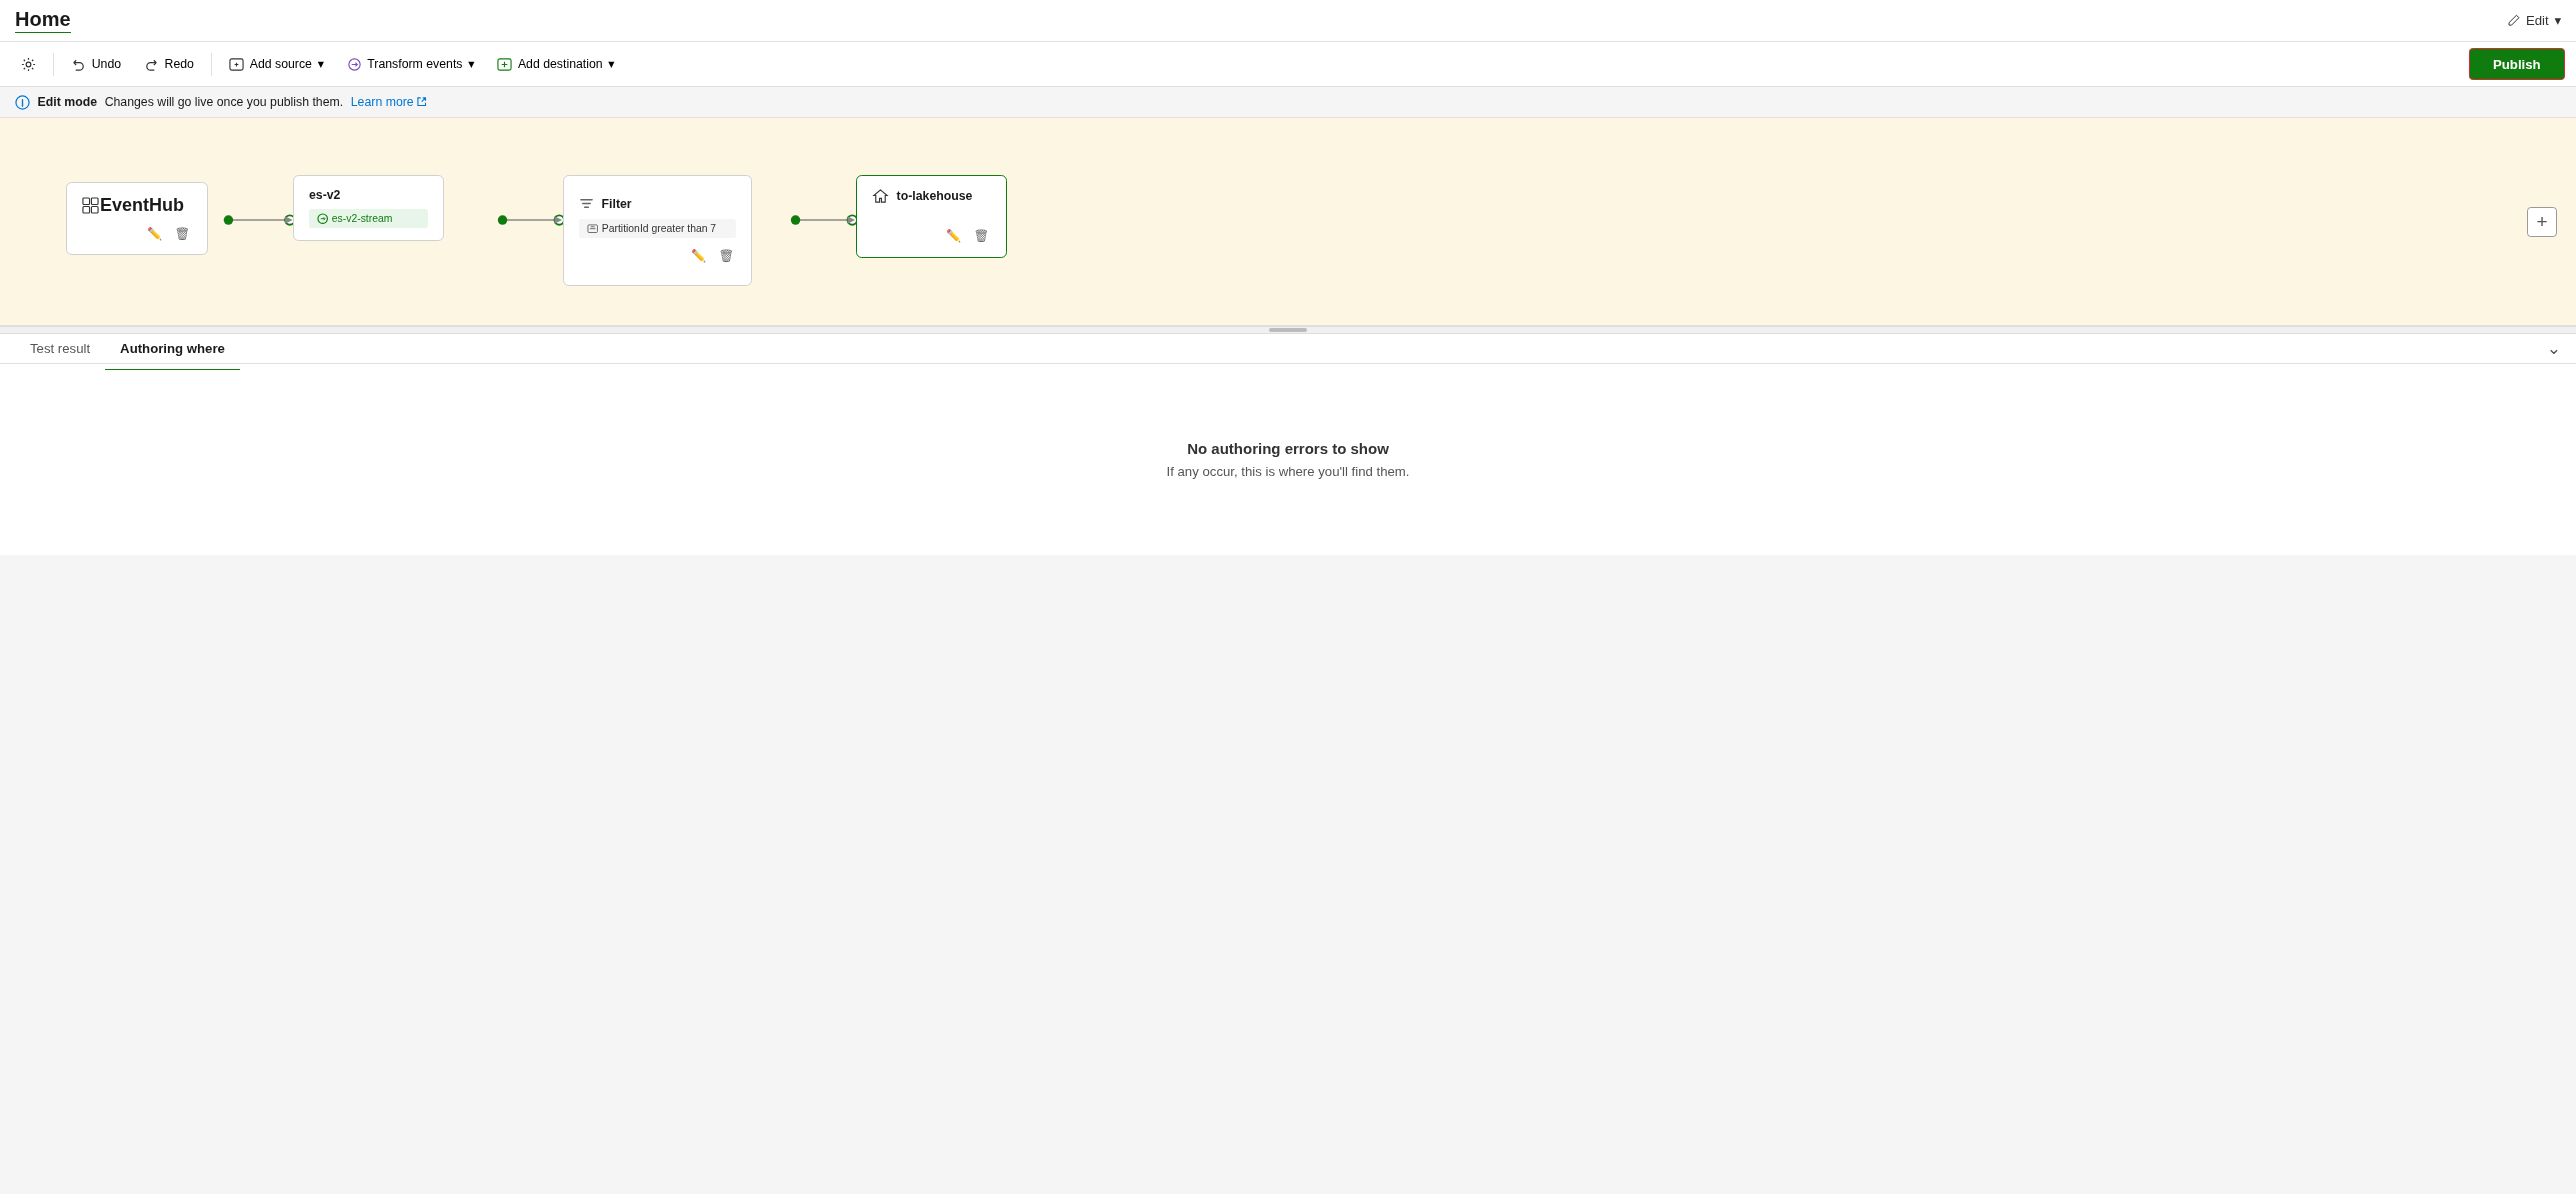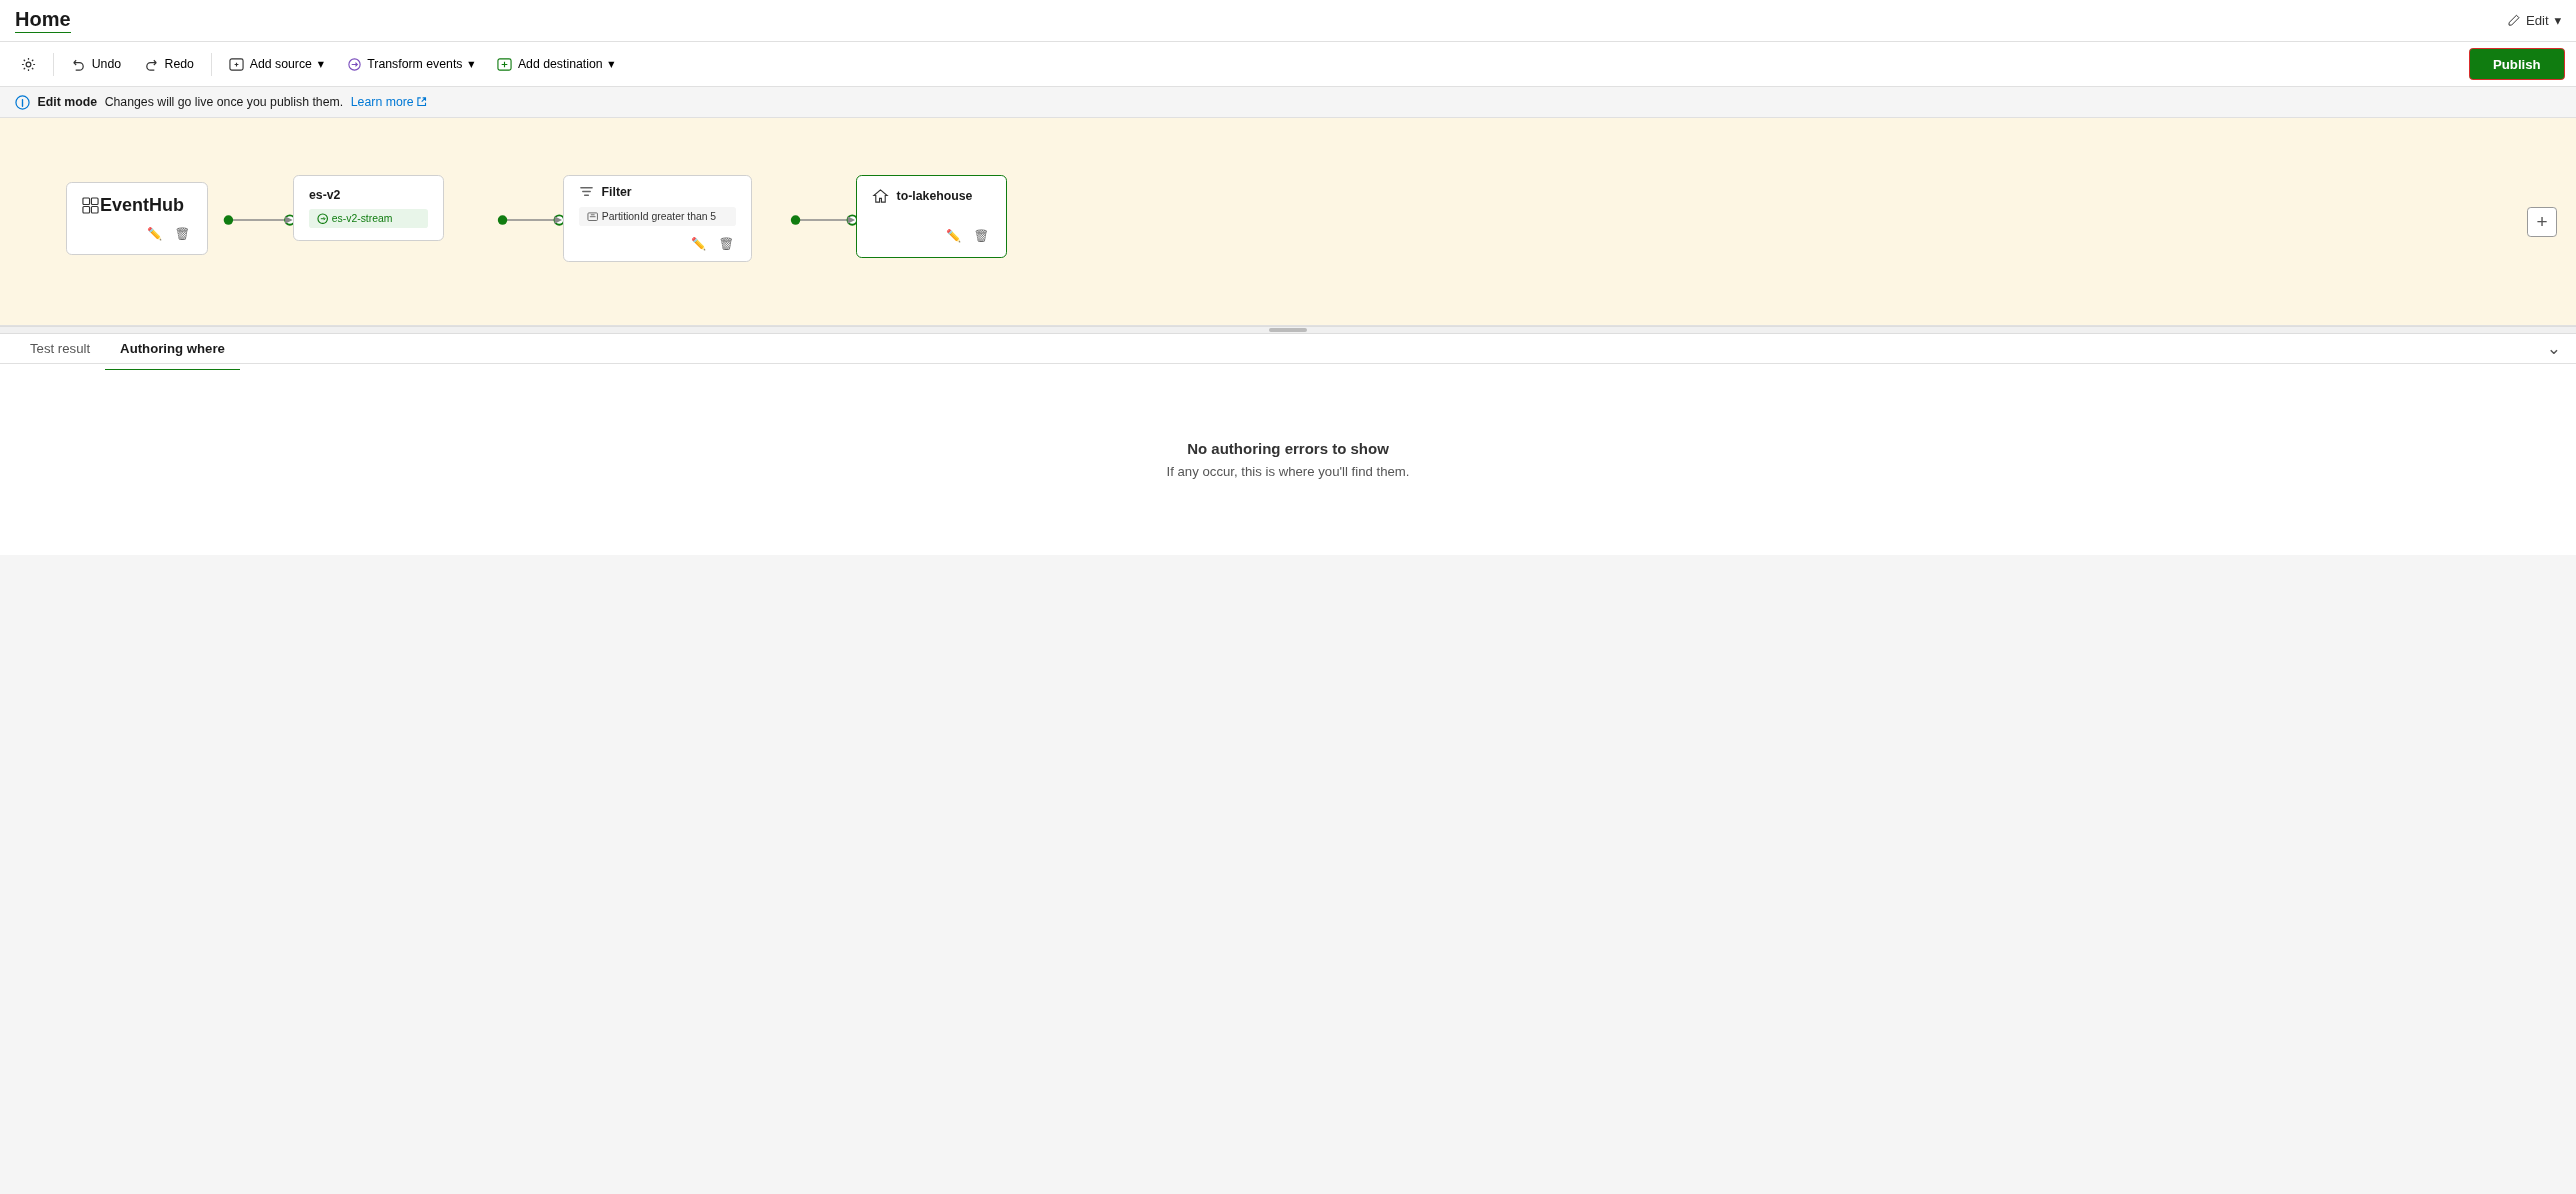--- a/index.html
+++ b/index.html
@@ -340,34 +340,34 @@
     </div>
     <div style="background:#e8f5e9; border-radius:2.8px; padding:3.8px 7.6px; margin-top:7.6px; font-size:10.4px; color:#107c10; display:flex; align-items:center; gap:3.8px;">
       <svg width="11.4" height="11.4" viewBox="0 0 12 12" fill="none">
         <circle cx="6" cy="6" r="5" stroke="#107c10" stroke-width="1.2"></circle>
         <path d="M4 6h4M7 4.5L8.5 6 7 7.5" stroke="#107c10" stroke-width="1"></path>
       </svg>
       <span>es-v2-stream</span>
     </div>
   </div>
 
-  <div style="position:absolute; left:563px; top:57px; background:#fff; border:0.9px solid #d0d0d0; border-radius:5.7px; padding:8px 15px; min-width:189px;">
+  <div style="position:absolute; left:563px; top:57px; background:#fff; border:0.9px solid #d0d0d0; border-radius:5.7px; padding:20px 15px; min-width:189px;">
     <div style="display:flex; align-items:center; gap:7.6px; font-size:12.3px; font-weight:600;">
       <svg width="15" height="15" viewBox="0 0 16 16" fill="none">
         <path d="M2 4h12M4 8h8M6 12h4" stroke="#666" stroke-width="1.5" stroke-linecap="round"></path>
       </svg>
       <span>Filter</span>
     </div>
     <div style="background:#f5f5f5; border-radius:2.8px; padding:3.8px 7.6px; margin-top:7.6px; font-size:10.4px; color:#333; display:flex; align-items:center; gap:3.8px;">
       <svg width="11.4" height="11.4" viewBox="0 0 12 12" fill="none">
         <rect x="1" y="2" width="10" height="8" rx="1" stroke="#666" stroke-width="1"></rect>
         <line x1="4" y1="4" x2="8" y2="4" stroke="#666" stroke-width="1"></line>
         <line x1="3" y1="6" x2="9" y2="6" stroke="#666" stroke-width="1"></line>
       </svg>
-      <span>PartitionId greater than 5</span>
+      <span>PartitionId greater than 7</span>
     </div>
     <div style="display:flex; gap:7.6px; margin-top:9.5px; justify-content:flex-end;">
       <button class="node-action-btn">✏️</button>
       <button class="node-action-btn">🗑</button>
     </div>
   </div>
 
   <div style="position:absolute; left:856px; top:57px; background:#fff; border:1.9px solid #107c10; border-radius:5.7px; padding:11.4px 15px; min-width:151px;">
     <div style="display:flex; align-items:center; gap:7.6px; font-size:12.3px; font-weight:600;">
       <svg width="17" height="17" viewBox="0 0 18 18" fill="none">

